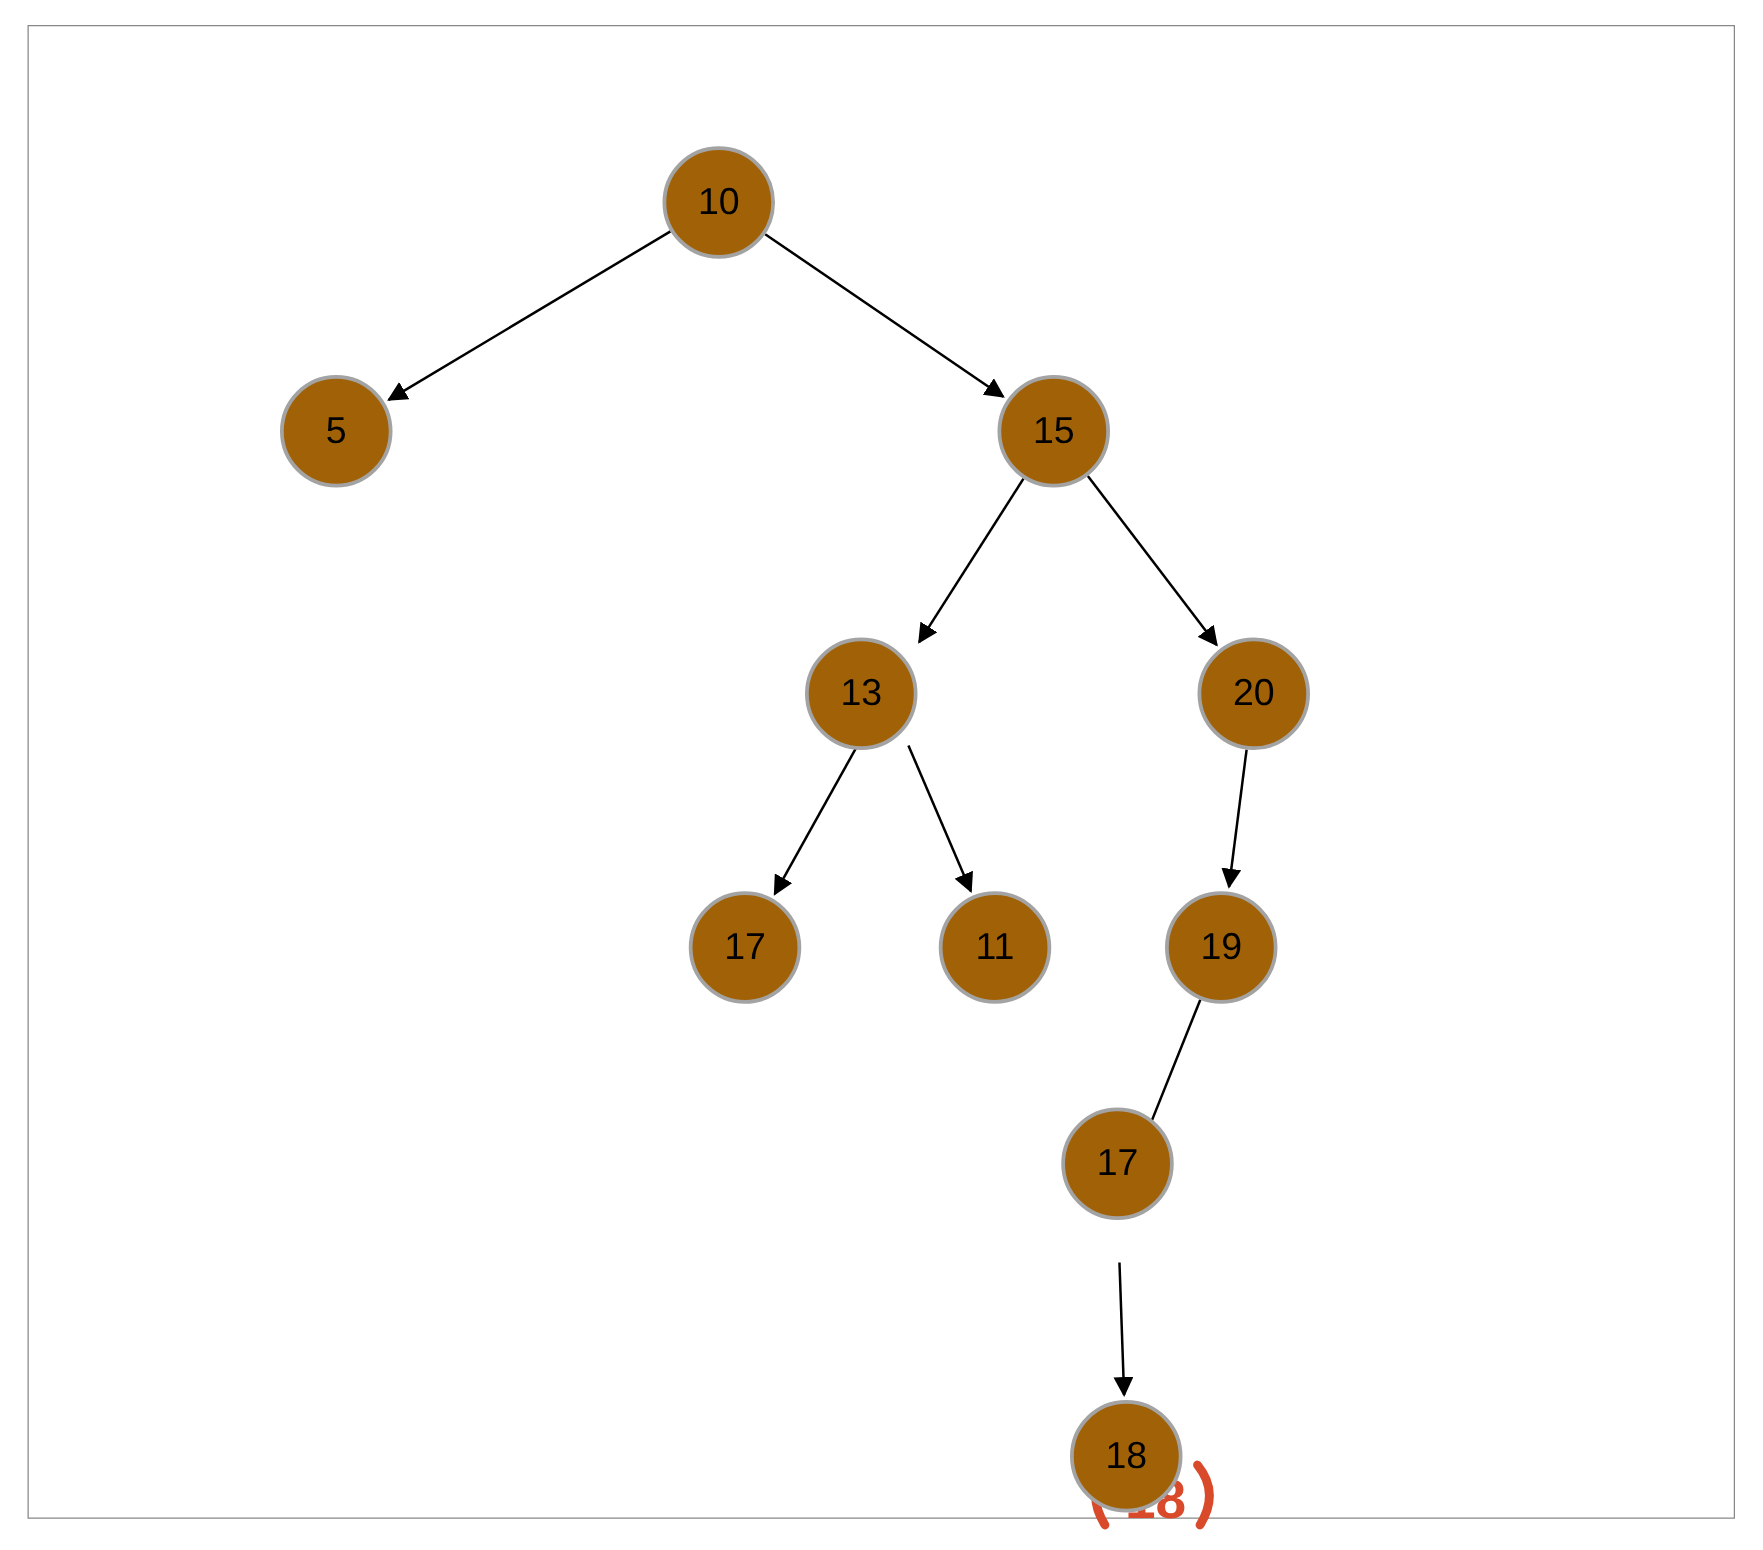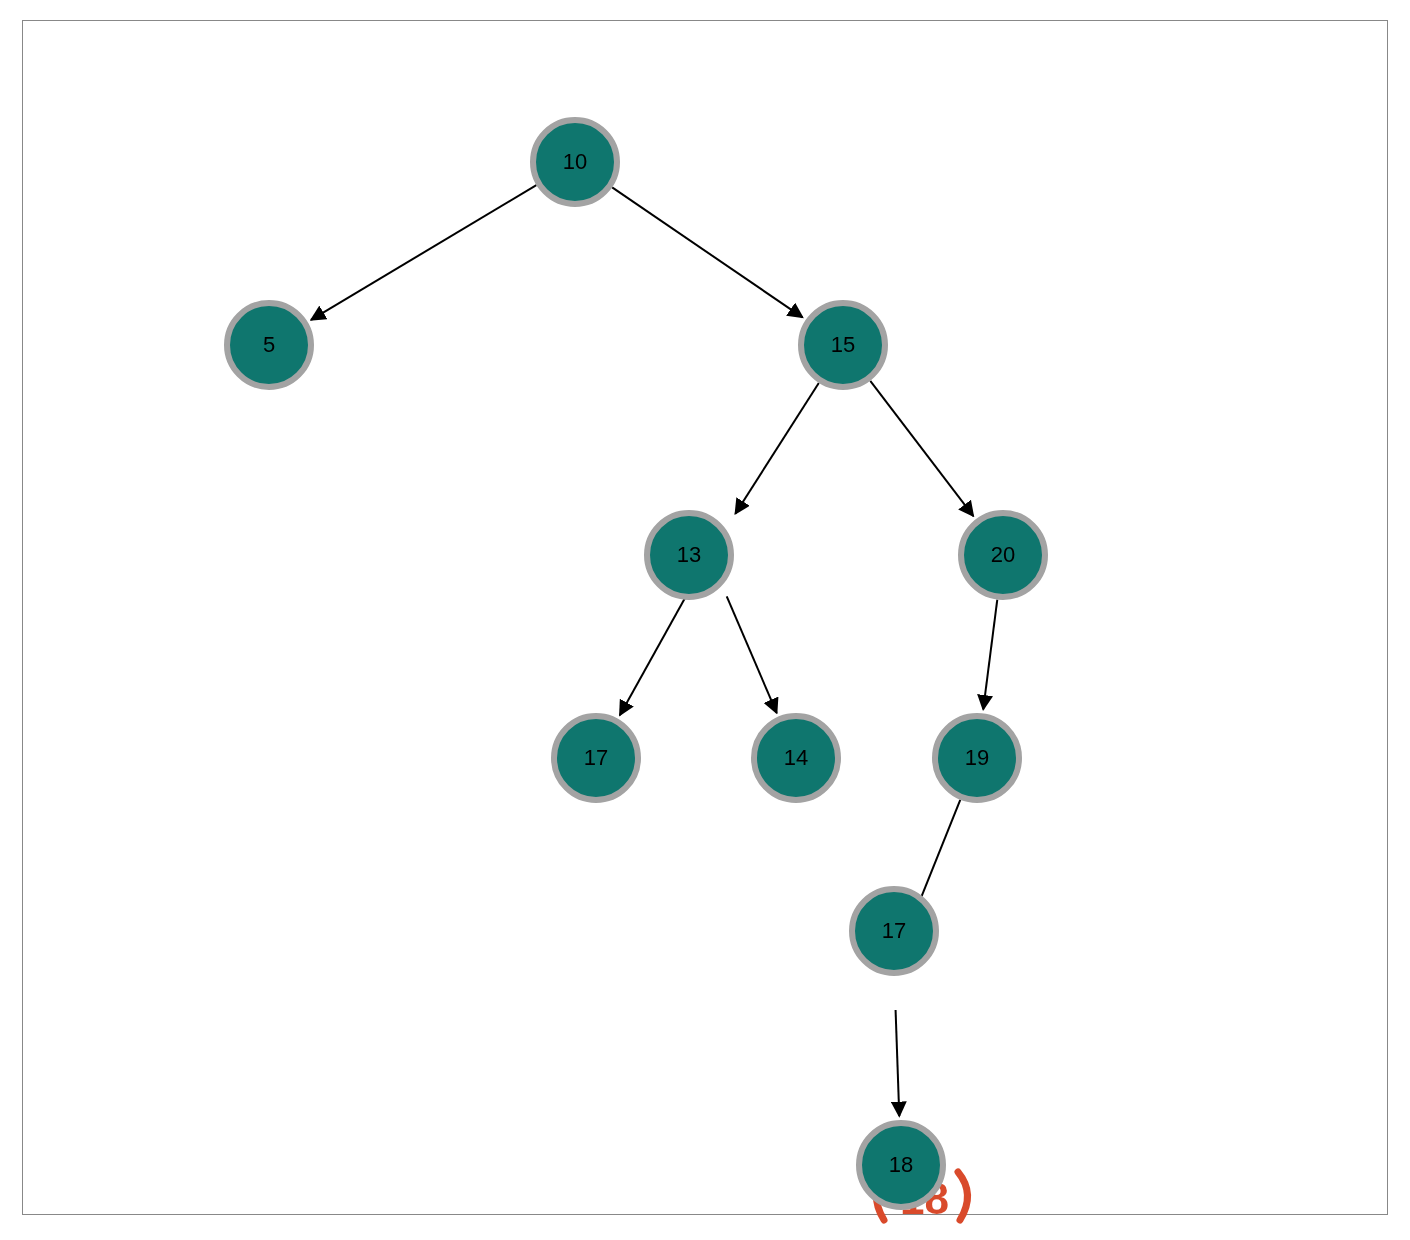--- a/index.html
+++ b/index.html
@@ -1,19 +1,19 @@
 <!DOCTYPE html>
 <html><head>
 <meta charset="utf-8">
 <style>
 html,body{margin:0;padding:0;width:1410px;height:1240px;background:#fff;font-family:Arial,Helvetica,sans-serif}
 .canvas{position:relative;width:1410px;height:1240px}
 .frame{position:absolute;left:22px;top:20px;width:1366px;height:1195px;border:1px solid #888;box-sizing:border-box}
 svg{position:absolute;left:0;top:0}
-.node{position:absolute;width:90px;height:90px;border-radius:50%;background:#0f766e;border:6px solid #a3a3a3;box-sizing:border-box;display:flex;align-items:center;justify-content:center;font-size:22px;color:#000}
+.node{position:absolute;width:90px;height:90px;border-radius:50%;background:#a16207;border:3px solid #a3a3a3;box-sizing:border-box;display:flex;align-items:center;justify-content:center;font-size:30px;color:#000}
 </style>
 </head>
 <body>
 <div class="canvas">
 <div class="frame"></div>
 
 <svg width="1410" height="1240">
   <defs>
     <marker id="arrow" viewBox="0 0 10 10" refX="9" refY="5" markerWidth="8" markerHeight="8" orient="auto-start-reverse">
       <path d="M 0 0 L 10 5 L 0 10 z" fill="#000"></path>
@@ -37,19 +37,19 @@
       </g>
 </svg>
 
 <div id="node-layer">
       <div class="node" style="left: 530px; top: 117px;">10</div>
       <div class="node" style="left: 224px; top: 300px;">5</div>
       <div class="node" style="left: 798px; top: 300px; text-align: right;">15</div>
       <div class="node" style="left: 644px; top: 510px;">13</div>
       <div class="node" style="left: 958px; top: 510px;">20</div>
       <div class="node" style="left: 551px; top: 713px;">17</div>
-      <div class="node" style="left: 751px; top: 713px;">14</div>
+      <div class="node" style="left: 751px; top: 713px;">11</div>
       <div class="node" style="left: 932px; top: 713px;">19</div>
       <div class="node" style="left: 849px; top: 886px;">17</div>
       <div class="node" style="left: 856px; top: 1120px;">18</div>
     </div>
 
 </div>
 
 </body></html>

